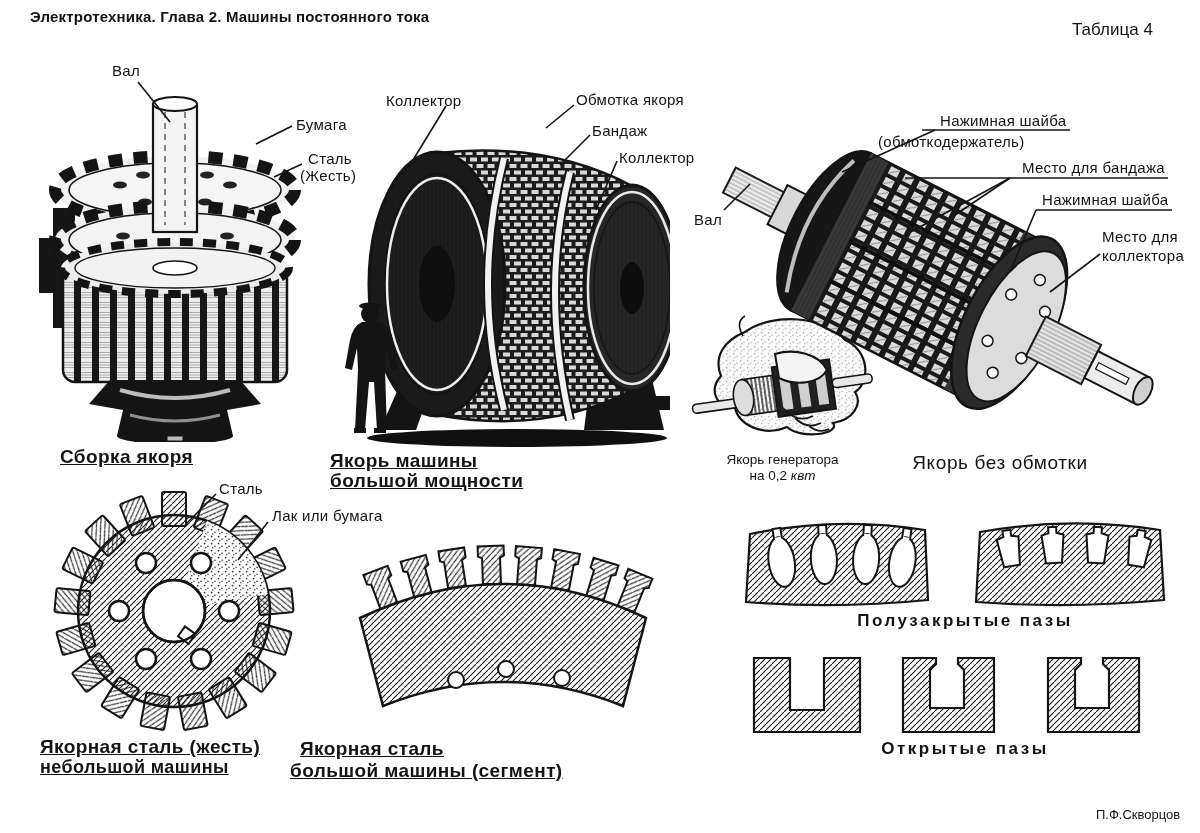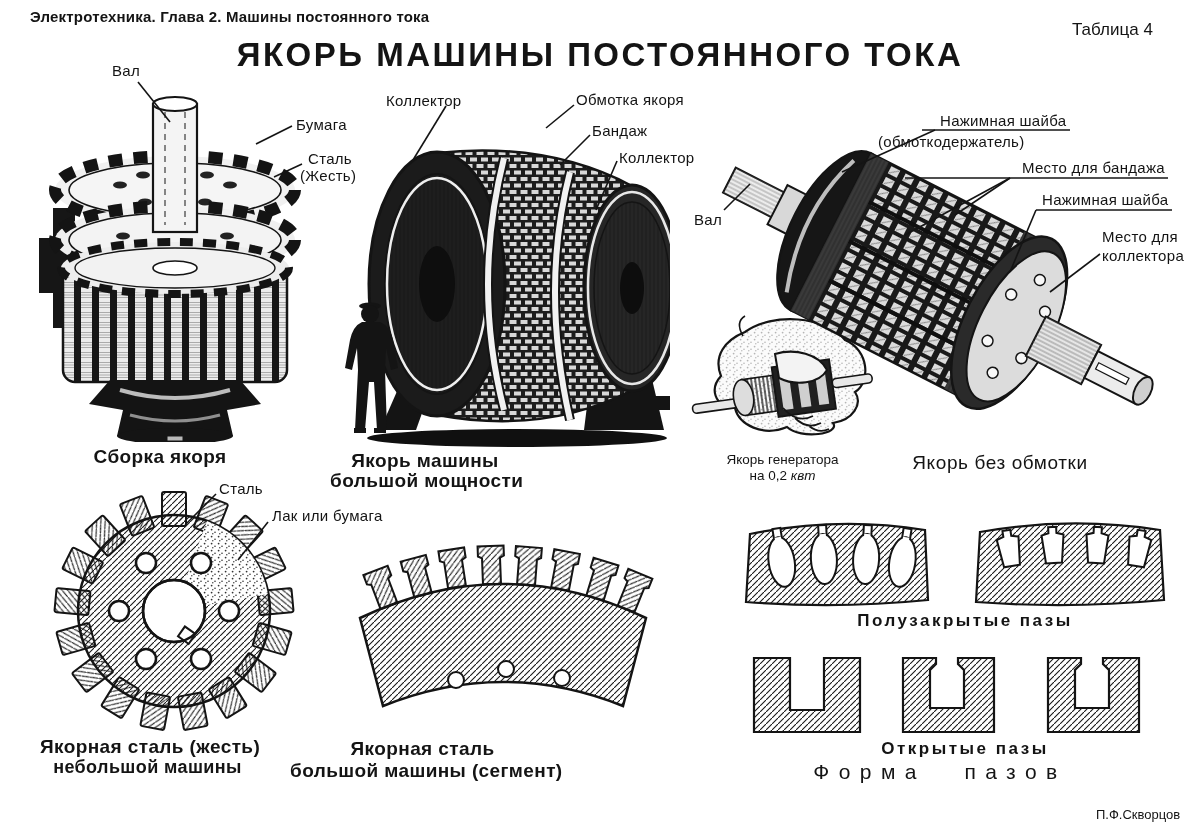--- a/index.html
+++ b/index.html
@@ -3,21 +3,21 @@
 <meta charset="utf-8">
 <style>
   html,body{margin:0;padding:0;background:#888;}
   #plate{position:relative;width:1200px;height:833px;background:#ffffff;overflow:hidden;
          font-family:"Liberation Sans",sans-serif;color:#141414;}
   .abs{position:absolute;}
   .fig{position:absolute;z-index:1;}
   #leaders{position:absolute;left:0;top:0;z-index:2;pointer-events:none;}
   .txt{position:absolute;z-index:3;white-space:nowrap;color:#141414;}
   .lbl{font-size:15px;letter-spacing:.3px;}
-  .cap{font-size:19px;font-weight:700;text-align:center;letter-spacing:.4px;}
+  .cap{font-size:19px;font-weight:700;text-align:left;letter-spacing:.4px;text-decoration:underline;}
   .capn{font-size:19px;font-weight:400;text-align:center;letter-spacing:.6px;}
   .small{font-size:13.5px;text-align:center;}
   .header{font-size:15px;font-weight:700;letter-spacing:.2px;}
   .tableref{font-size:17px;}
   .title{font-size:33px;font-weight:700;letter-spacing:2.5px;text-align:center;width:1200px;}
   .slotcap{font-size:17px;letter-spacing:2.5px;text-align:center;font-weight:700;}
   .forma{font-size:21px;letter-spacing:.45em;word-spacing:1.1em;text-align:center;font-weight:400;}
   .sig{font-size:13px;font-weight:400;}
   .it{font-style:italic;}
 </style>
@@ -362,21 +362,20 @@
       <path d="M1100,254 L1050,292"></path>
       <path d="M724,210 L750,184"></path>
 
       <path d="M216,494 L186,524"></path>
       <path d="M268,522 L238,560"></path>
     </g>
   </svg>
 
   <div class="txt header" style="left:30px;top:8px">Электротехника. Глава 2. Машины постоянного тока</div>
   <div class="txt tableref" style="left:1072px;top:20px">Таблица 4</div>
-  <div class="txt title" style="left:0;top:36px">ЯКОРЬ МАШИНЫ ПОСТОЯННОГО ТОКА</div>
 
   <div class="txt lbl" style="left:112px;top:62px">Вал</div>
   <div class="txt lbl" style="left:296px;top:116px">Бумага</div>
   <div class="txt lbl" style="left:308px;top:150px">Сталь</div>
   <div class="txt lbl" style="left:300px;top:167px">(Жесть)</div>
   <div class="txt cap" style="left:60px;top:446px;width:200px">Сборка якоря</div>
 
   <div class="txt lbl" style="left:386px;top:92px">Коллектор</div>
   <div class="txt lbl" style="left:576px;top:91px">Обмотка якоря</div>
   <div class="txt lbl" style="left:592px;top:122px">Бандаж</div>
@@ -402,16 +401,15 @@
   <div class="txt lbl" style="left:219px;top:480px">Сталь</div>
   <div class="txt lbl" style="left:272px;top:507px">Лак или бумага</div>
   <div class="txt cap" style="left:40px;top:736px;width:215px">Якорная сталь (жесть)</div>
   <div class="txt cap" style="left:40px;top:757px;width:215px;font-size:18px">небольшой машины</div>
 
   <div class="txt cap" style="left:300px;top:738px;width:245px">Якорная сталь</div>
   <div class="txt cap" style="left:290px;top:760px;width:265px">большой машины (сегмент)</div>
 
   <div class="txt slotcap" style="left:840px;top:611px;width:250px">Полузакрытые пазы</div>
   <div class="txt slotcap" style="left:850px;top:739px;width:230px">Открытые пазы</div>
-  <div class="txt forma" style="left:770px;top:760px;width:340px">Форма пазов</div>
 
   <div class="txt sig" style="left:1096px;top:807px">П.Ф.Скворцов</div>
 </div>
 
 </body></html>

